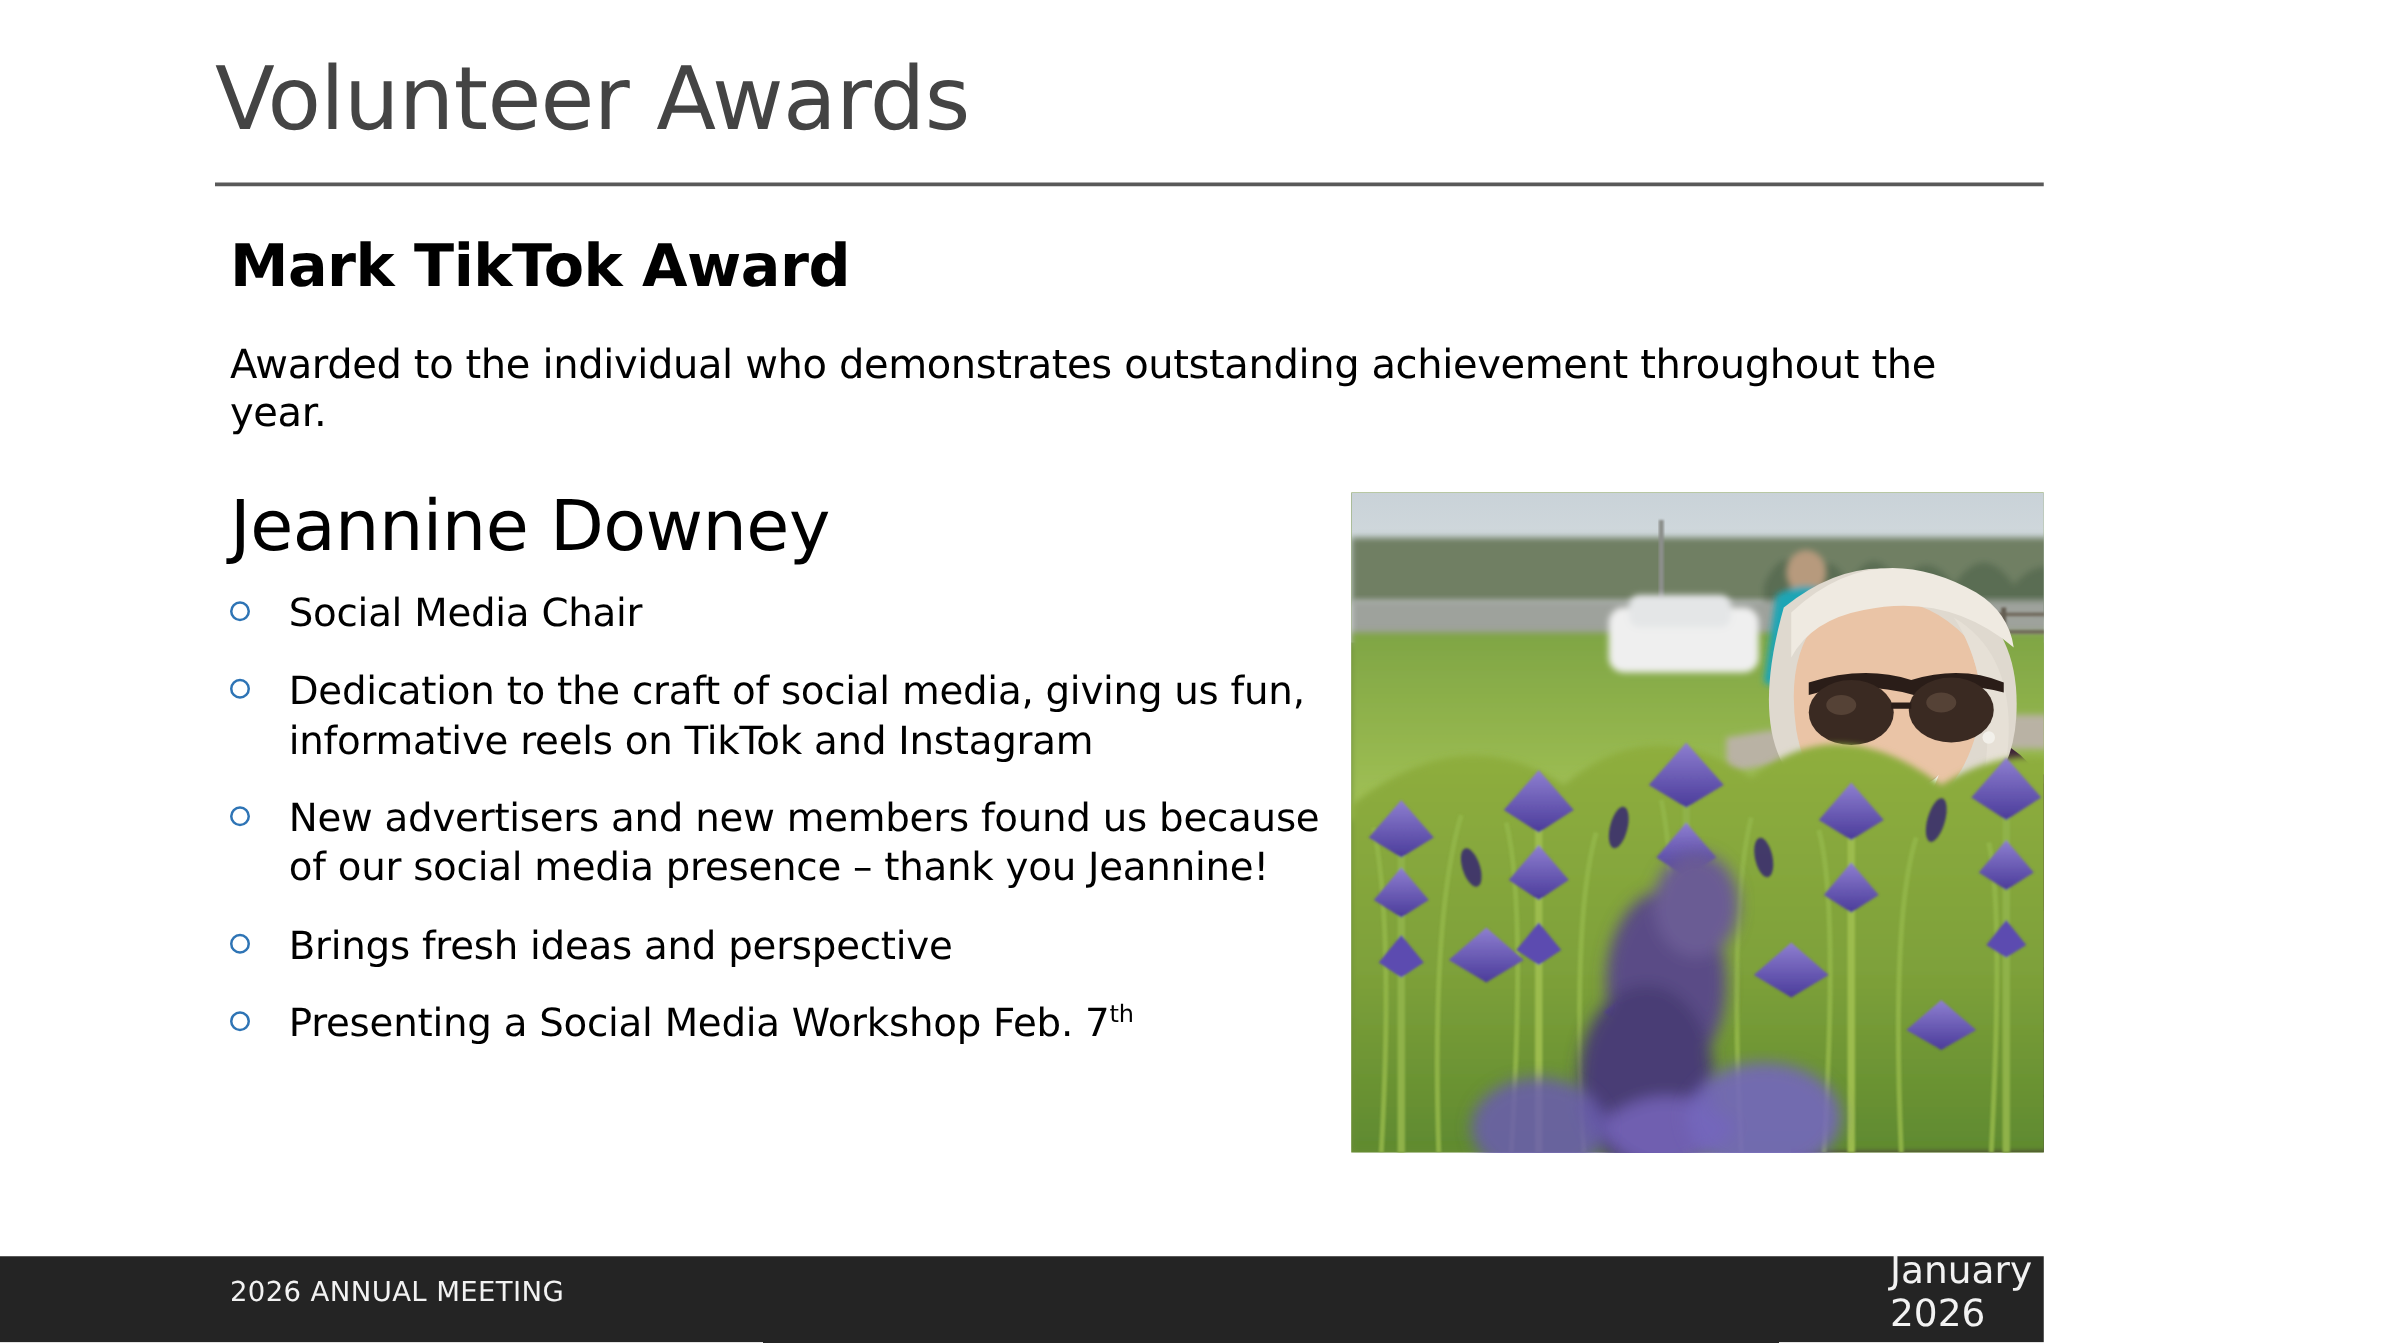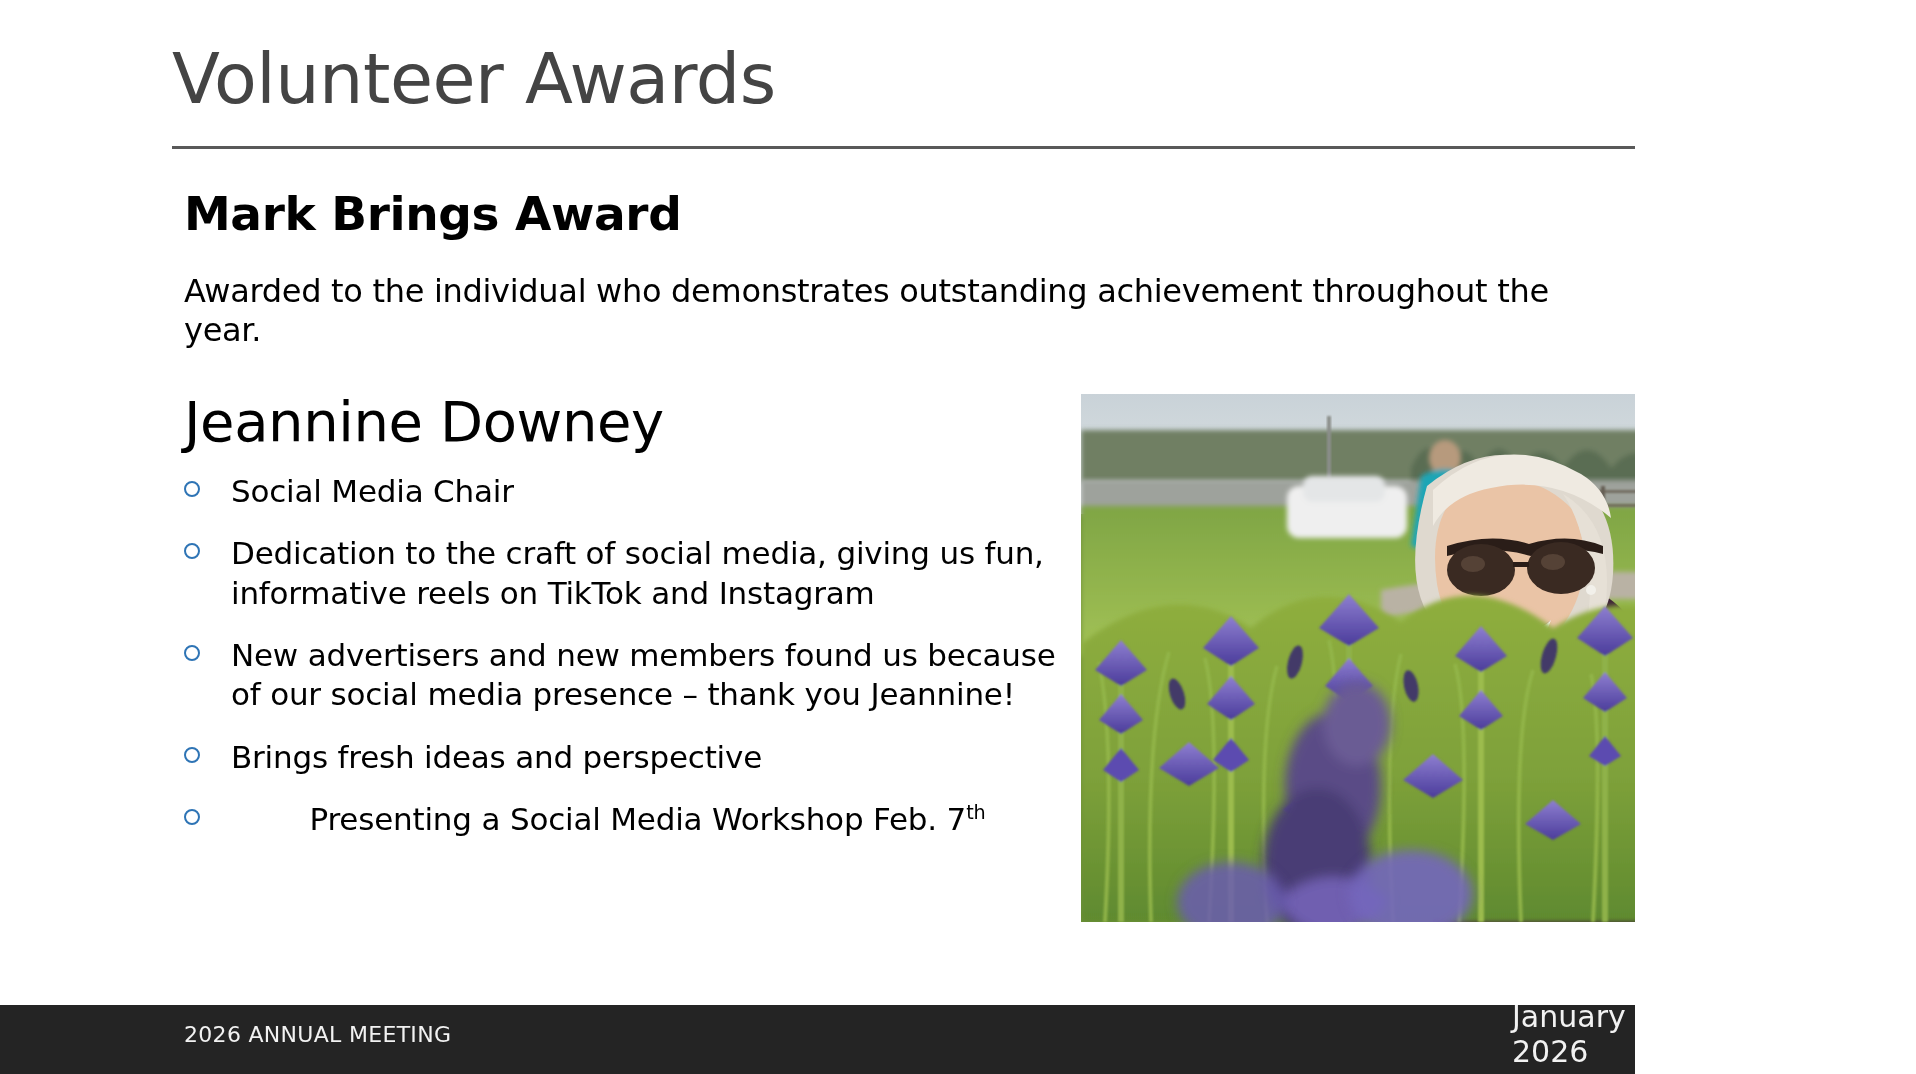--- a/index.html
+++ b/index.html
@@ -95,21 +95,21 @@
     position: relative;
     padding-left: 47px;
     margin-bottom: 23px;
     font-family: "DejaVu Sans", sans-serif;
     font-size: 31px;
     font-weight: 400;
     line-height: 1.27;
     color: #000000;
     letter-spacing: -0.2px;
   }
-  .bullet-item:last-child { margin-bottom: 0; text-align: center; }
+  .bullet-item:last-child { margin-bottom: 0; }
   .bullet-marker {
     position: absolute;
     left: 0px;
     top: 9px;
     width: 16px;
     height: 16px;
     border: 2px solid #2E74B5;
     border-radius: 50%;
     box-sizing: border-box;
   }
@@ -175,21 +175,21 @@
 </head>
 <body>
 
 <div id="slide">
 
   <div id="title-block">
     <div id="slide-title">Volunteer Awards</div>
   </div>
   <div id="title-rule"></div>
 
-  <div id="award-heading">Mark Brings Award</div>
+  <div id="award-heading">Mark TikTok Award</div>
   <div id="award-description">Awarded to the individual who demonstrates outstanding achievement throughout the year.</div>
 
   <div id="recipient-name">Jeannine Downey</div>
 
   <ul id="bullet-list">
       <li class="bullet-item"><span class="bullet-marker"></span><span>Social Media Chair</span></li>
       <li class="bullet-item"><span class="bullet-marker"></span><span>Dedication to the craft of social media, giving us fun, informative reels on TikTok and Instagram</span></li>
       <li class="bullet-item"><span class="bullet-marker"></span><span>New advertisers and new members found us because of our social media presence – thank you Jeannine!</span></li>
       <li class="bullet-item"><span class="bullet-marker"></span><span>Brings fresh ideas and perspective</span></li>
       <li class="bullet-item"><span class="bullet-marker"></span><span>Presenting a Social Media Workshop Feb. 7</span><span class="sup">th</span></li>

